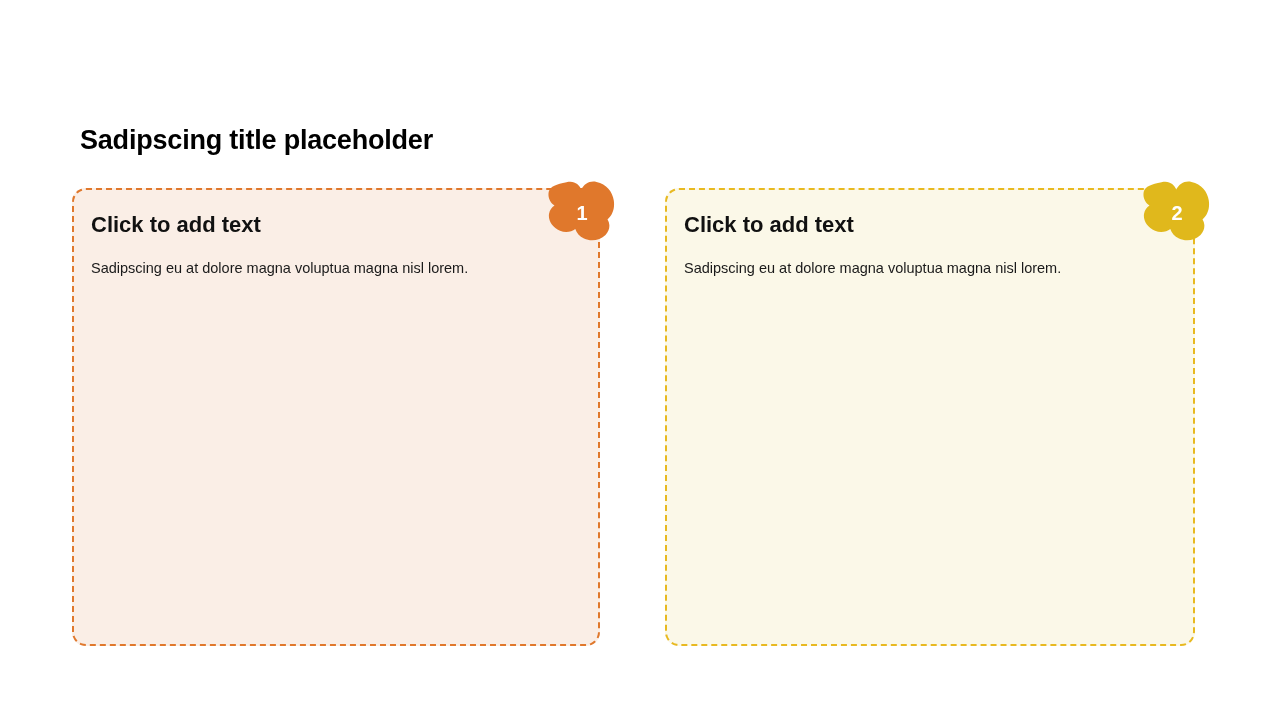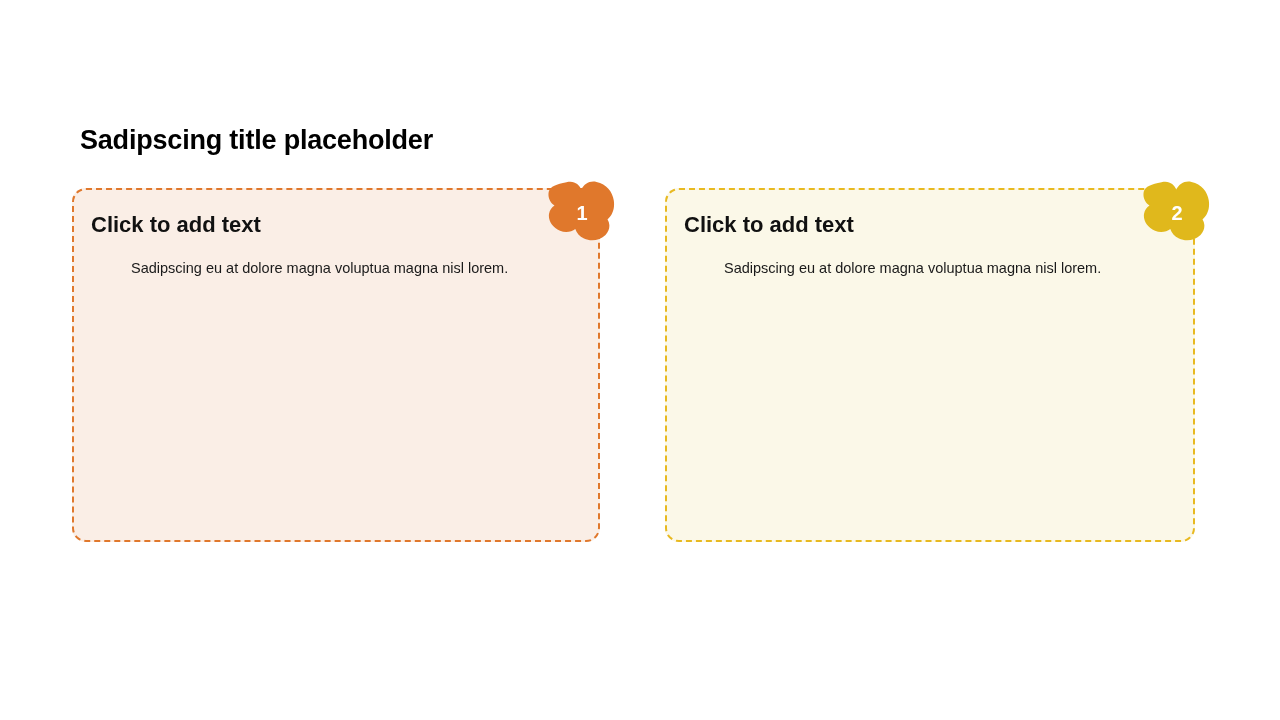--- a/index.html
+++ b/index.html
@@ -29,21 +29,21 @@
     font-weight: bold;
     color: #000000;
     letter-spacing: -0.2px;
     white-space: nowrap;
   }
 
   
   .card {
     position: absolute;
     top: 188px;
-    height: 354px;
+    height: 458px;
     border-radius: 14px;
     box-sizing: border-box;
   }
   .card-1 {
     left: 72px;
     width: 528px;
     background: #faeee6;
     border: 2px dashed #e0782c;
   }
   .card-2 {
@@ -63,21 +63,20 @@
     white-space: nowrap;
   }
   .card-body {
     position: absolute;
     left: 17px;
     top: 68px;
     right: 24px;
     font-size: 14.5px;
     line-height: 1.45;
     color: #1a1a1a;
-    margin-left: 40px;
   }
 
   
   .badge {
     position: absolute;
     width: 70px;
     height: 60px;
   }
   .badge-1 { left: 546px; top: 181px; }
   .badge-2 { left: 1141px; top: 181px; }

